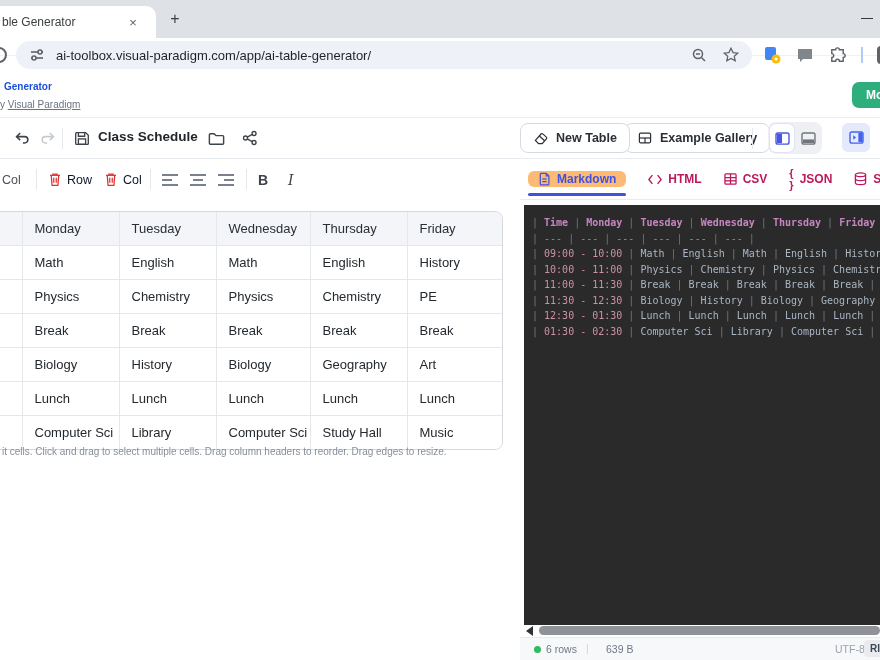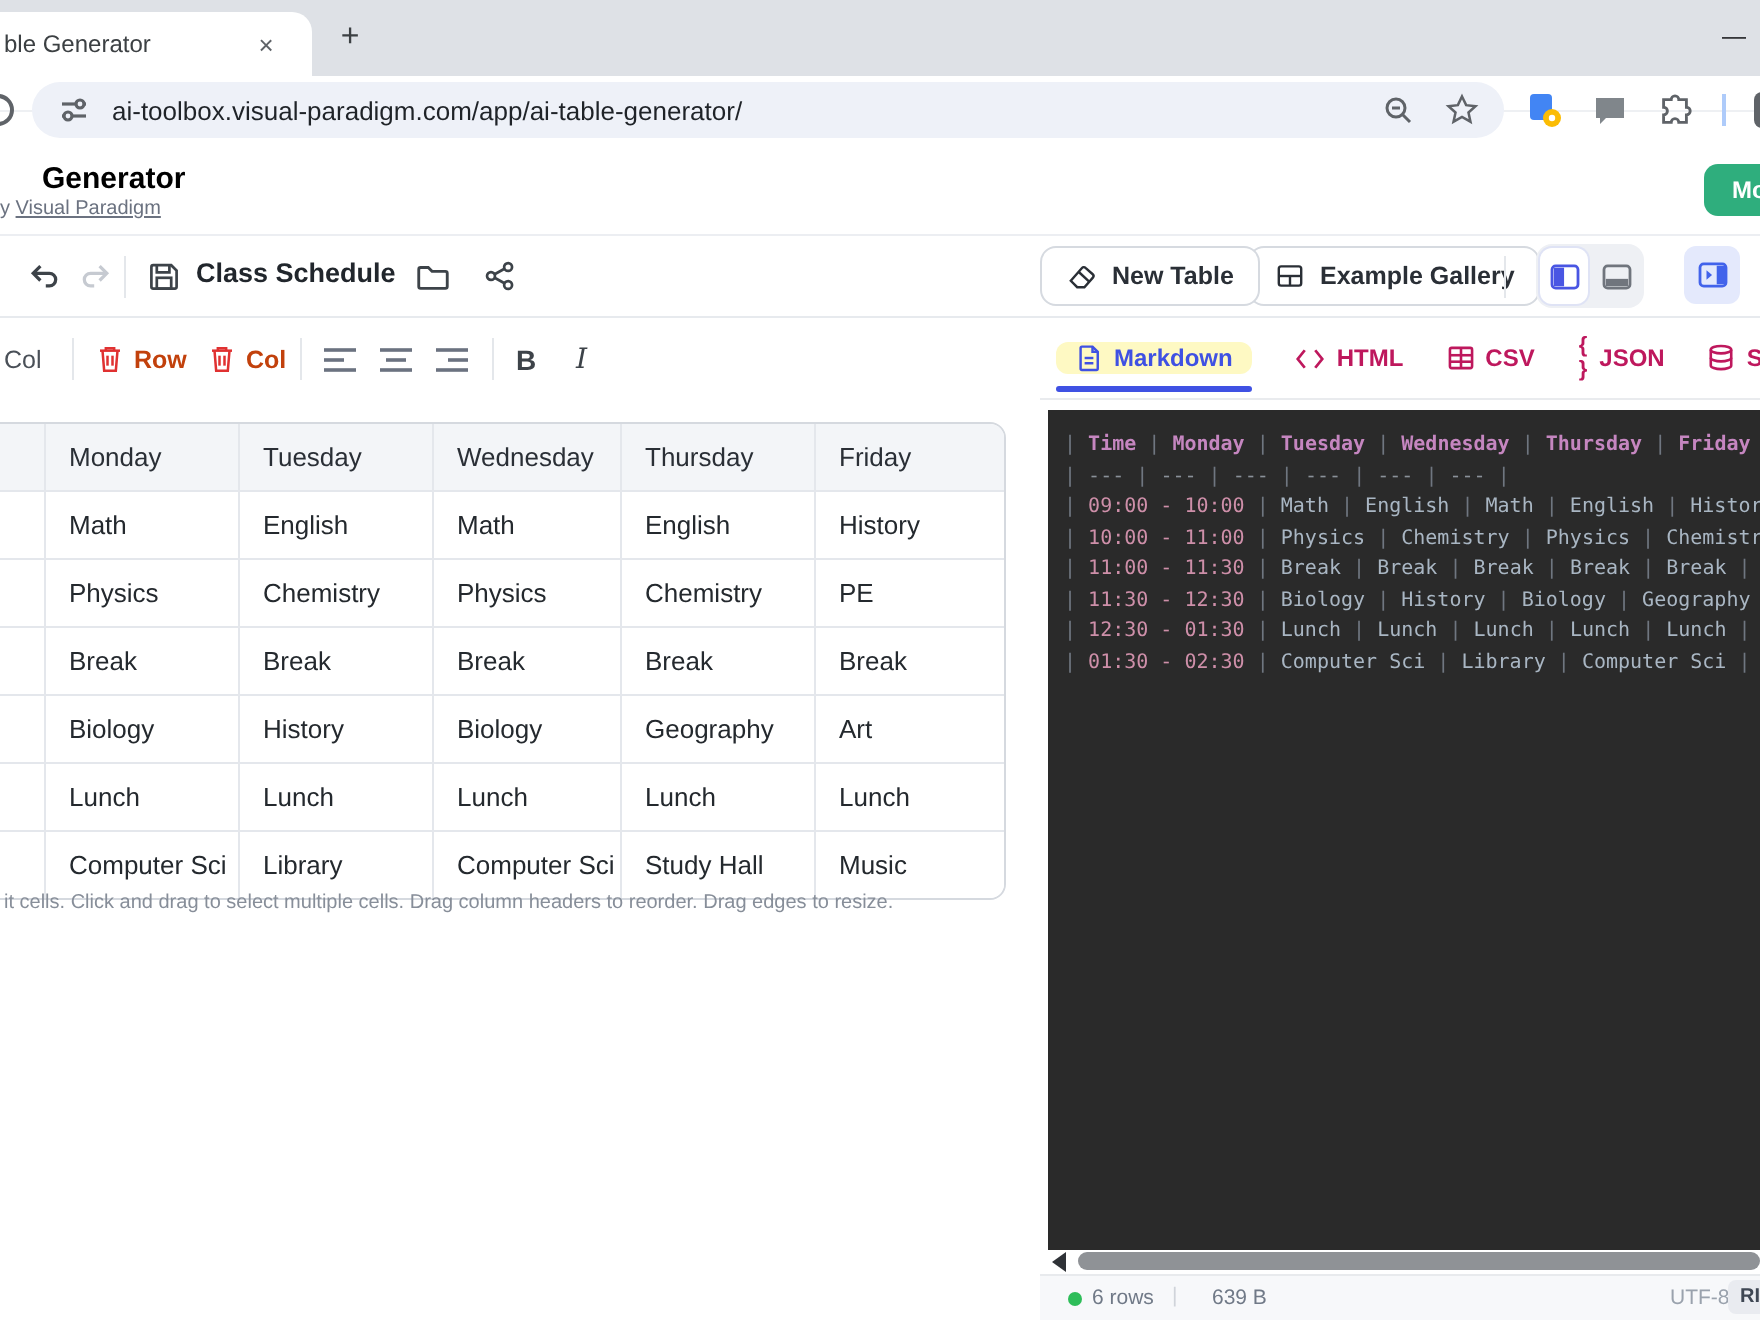--- a/index.html
+++ b/index.html
@@ -25,21 +25,21 @@
   .url-pill { position:absolute; left:16px; top:3px; width:736px; height:28px; background:#eef1f8;
     border-radius:14px; display:flex; align-items:center; }
   .tune-ic { margin-left:13px; }
   .url-text { margin-left:11px; font-size:13px; color:#1f2328; }
   .pill-right { margin-left:auto; display:flex; align-items:center; gap:14px; margin-right:12px; }
   .chrome-right { position:absolute; left:762px; top:7px; display:flex; align-items:center; gap:14px; }
   .vsep-blue { width:2px; height:16px; background:#aecbfa; }
   .profile-sliver { width:16px; height:18px; background:#5f6368; border-radius:4px; }
   
   .app-header { position:absolute; left:0; top:72px; width:880px; height:46px; border-bottom:1px solid #eceef2; background:#fff; }
-  .app-title { position:absolute; left:4px; top:9px; font-size:15px; font-weight:bold; color:#000000;margin-left:17px; }
+  .app-title { position:absolute; left:4px; top:9px; font-size:10px; font-weight:bold; color:#1d4ed8; }
   .app-byline { position:absolute; left:0px; top:27px; font-size:10px; color:#6b7280; }
   .app-byline a { color:#6b7280; text-decoration:underline; cursor:pointer; }
   .more-btn { position:absolute; left:852px; top:10px; height:26px; width:80px; background:#2fae7d;
     color:#fff; font-size:12px; font-weight:bold; border:none; border-radius:7px; text-align:left; padding-left:14px; }
   
   .toolbar1 { position:absolute; left:0; top:118px; width:880px; height:41px; border-bottom:1px solid #e7eaee; background:#fff; }
   .tb-ic { position:absolute; top:10px; width:20px; height:20px; display:flex; align-items:center; justify-content:center; color:#3d4349; }
   .tb-ic.dim { color:#c6cad1; }
   .vdiv { position:absolute; top:10px; width:1px; height:21px; background:#e4e7eb; }
   .doc-title { position:absolute; left:98px; top:11px; font-size:13.5px; font-weight:600; color:#21262c; }
@@ -49,21 +49,21 @@
   .seg { position:absolute; left:768px; top:4px; height:32px; width:54px; background:#eef0f4;
     border-radius:8px; display:flex; padding:2px; gap:2px; }
   .seg-btn { width:25px; height:28px; border-radius:6px; display:flex; align-items:center; justify-content:center; color:#70757d; }
   .seg-btn.active { background:#fff; color:#4956e3; box-shadow:0 0 0 1px #dfe3f5; }
   .panel-toggle { position:absolute; left:842px; top:5px; width:28px; height:29px; background:#e4e9fc;
     border-radius:6px; border:none; display:flex; align-items:center; justify-content:center; color:#4263eb; }
   
   .toolbar2 { position:absolute; left:0; top:159px; width:516px; height:41px; background:#fff; }
   .t2-item { position:absolute; top:0; height:41px; display:flex; align-items:center; gap:5px; font-size:12.5px; }
   .t2-gray { color:#4a5058; }
-  .t2-red { color:#c2410c; font-weight:700; }
+  .t2-red { color:#0f172a; font-weight:400; }
   .bold-b { font-size:14px; font-weight:bold; color:#3d4349; }
   .italic-i { font-size:14px; font-style:italic; color:#3d4349; font-family:"DejaVu Serif","Liberation Serif",serif; }
   
   .table-card { position:absolute; left:-77px; top:211px; width:580px; border:1px solid #d5d9df;
     border-radius:8px; overflow:hidden; background:#fff; }
   table.sched { border-collapse:collapse; table-layout:fixed; width:578px; font-size:13px; }
   table.sched col:nth-child(1){width:98px;} table.sched col:nth-child(2){width:97px;}
   table.sched col:nth-child(3){width:97px;} table.sched col:nth-child(4){width:94px;}
   table.sched col:nth-child(5){width:97px;} table.sched col:nth-child(6){width:95px;}
   table.sched th, table.sched td { border-right:1px solid #e4e7ec; border-bottom:1px solid #e4e7ec;
@@ -72,21 +72,21 @@
   table.sched td { color:#24292e; background:#fff; }
   table.sched th:last-child, table.sched td:last-child { border-right:none; }
   table.sched tr:last-child td { border-bottom:none; }
   .col-time { padding-left:0 !important; padding-right:0 !important; }
   .hint { position:absolute; left:2px; top:446px; font-size:10px; color:#878e99; white-space:nowrap; }
   
   .right-panel { position:absolute; left:520px; top:159px; width:360px; height:501px; }
   .exp-tabs { position:absolute; left:0; top:0; width:360px; height:41px; border-bottom:1px solid #e9ebee;
     display:flex; align-items:center; padding-left:8px; gap:22px; }
   .exp-tab { display:flex; align-items:center; gap:6px; font-size:12px; font-weight:600; color:#be185d; }
-  .exp-tab.active { position:relative; background:#fef9c3; color:#3f51e3; border-radius:6px; padding:1px 10px; }
+  .exp-tab.active { position:relative; background:#fdba74; color:#3f51e3; border-radius:6px; padding:1px 10px; }
   .exp-tab.active::after { content:""; position:absolute; left:0; right:0; bottom:-9px; height:3px;
     background:#3f51e3; border-radius:2px; }
   .code-panel { position:absolute; left:4px; top:46px; width:356px; height:420px; background:#2a2a2a;
     overflow:hidden; padding:10px 0 0 8px; }
   .code-line { font-family:"DejaVu Sans Mono","Liberation Mono",monospace; font-size:10px;
     line-height:15.5px; white-space:pre; }
   .md-pipe { color:#6f7680; } .md-head { color:#c586c0; font-weight:bold; }
   .md-dash { color:#8a9199; } .md-time { color:#ce8fa9; } .md-cell { color:#a9b6c3; }
   .hscroll { position:absolute; left:4px; top:466px; width:356px; height:12px; background:#fff; }
   .hs-arrow { position:absolute; left:2px; top:1px; width:0; height:0; border-top:5px solid transparent;

